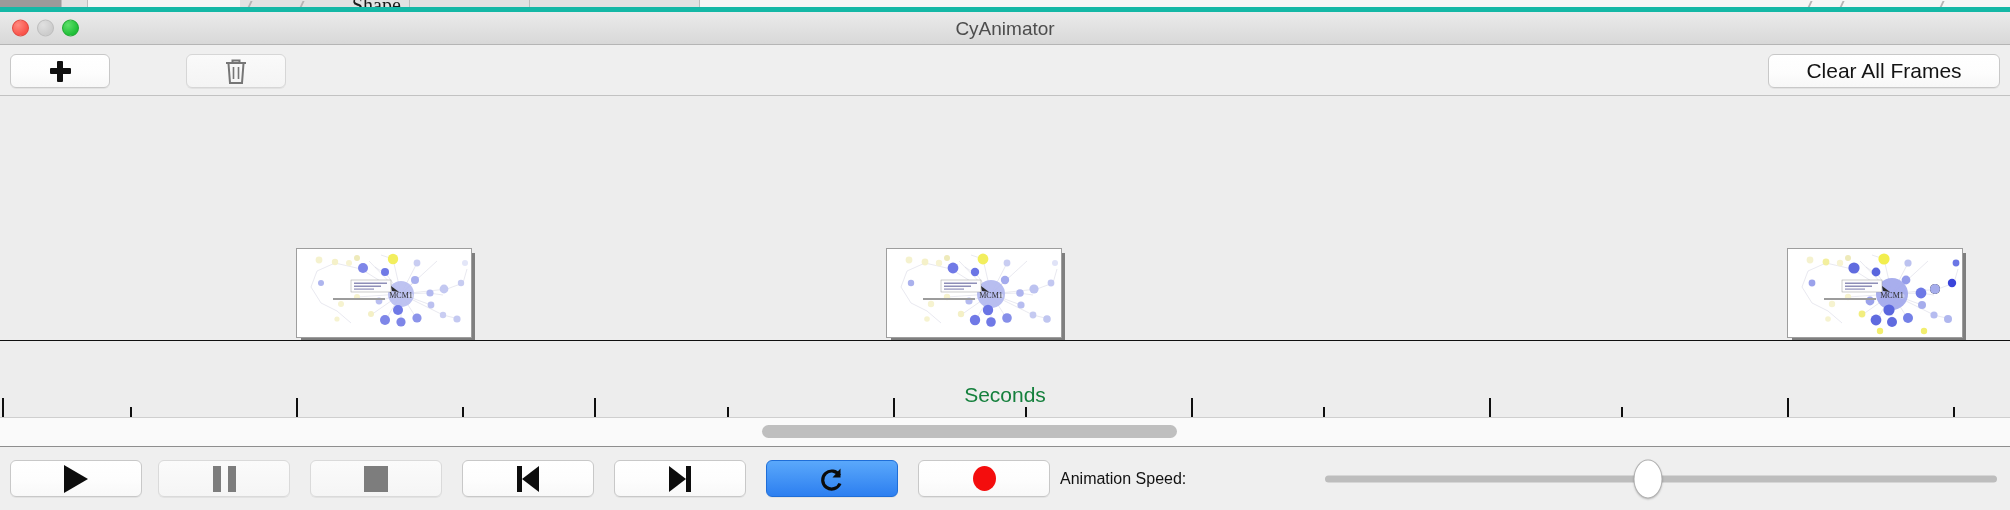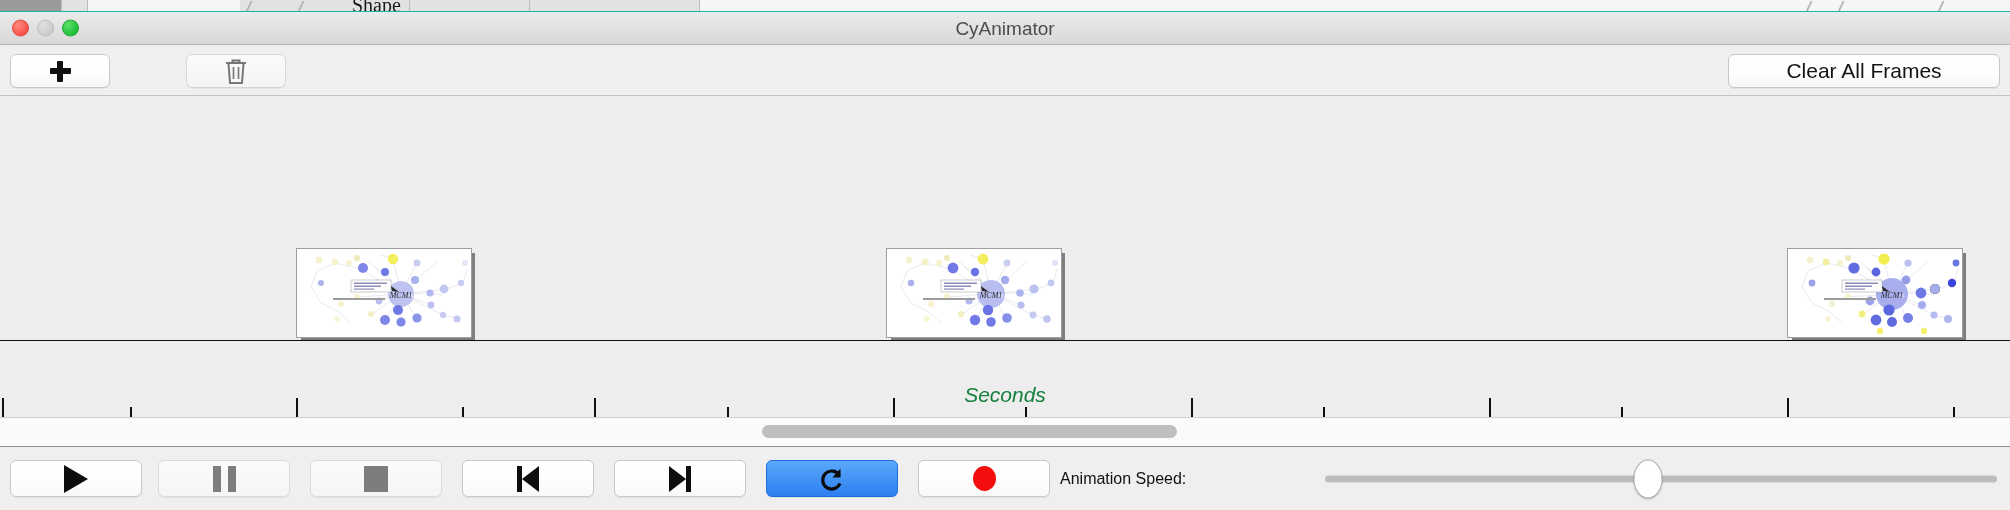--- a/index.html
+++ b/index.html
@@ -8,21 +8,21 @@
     overflow: hidden;
     background: #ededed;
     font-family: "Liberation Sans", sans-serif;
     -webkit-font-smoothing: antialiased;
   }
 
   
   #bg-strip {
     position: absolute; left: 0; top: 0; width: 2010px; height: 12px;
     background: #f6f6f6;
-    border-bottom: 1px solid #14b8a6;
+    border-bottom: 5px solid #14b8a6;
     overflow: hidden;
   }
   #bg-strip .bgtab {
     position: absolute; top: 0; height: 12px;
     background: #e2e2e2; border-right: 1px solid #bdbdbd;
   }
   #bg-strip .bgdark { background: #9a9a9a; }
   #bg-strip .bgtext {
     position: absolute; top: -6px; font-size: 20px; color: #1a1a1a;
     font-family: "Liberation Serif", serif;
@@ -74,36 +74,35 @@
     display: flex; align-items: center; justify-content: center;
     box-shadow: 0 1px 0 rgba(0,0,0,0.05);
     cursor: default;
   }
   .tbtn.disabled {
     background: linear-gradient(to bottom,#fafafa 0%,#f4f4f4 100%);
     border-color: #d6d6d6;
   }
   #btn-add   { left: 10px; width: 100px; }
   #btn-del   { left: 186px; width: 100px; }
-  #btn-clear { right: 10px; width: 272px; font-size: 21px; color: #141414; }
+  #btn-clear { right: 10px; width: 232px; font-size: 21px; color: #141414; }
 
   .icn-plus { position: relative; width: 21px; height: 21px; }
   .icn-plus::before, .icn-plus::after {
     content: ""; position: absolute; background: #101010; border-radius: 1px;
   }
   .icn-plus::before { left: 0; top: 7.5px; width: 21px; height: 6px; }
   .icn-plus::after  { top: 0; left: 7.5px; width: 6px; height: 21px; }
 
   
   #timeline {
     position: relative; flex: 1 1 auto;
     background: #ededed;
     border-bottom: 1px solid #cfcfcf;
     overflow: hidden;
-    font-style: italic;
   }
 
   .frame {
     position: absolute;
     width: 176px; height: 90px;
     background: #ffffff;
     border: 1px solid #9e9e9e;
     box-shadow: 4px 4px 0 -1px rgba(90,90,90,0.75);
     overflow: hidden;
   }

